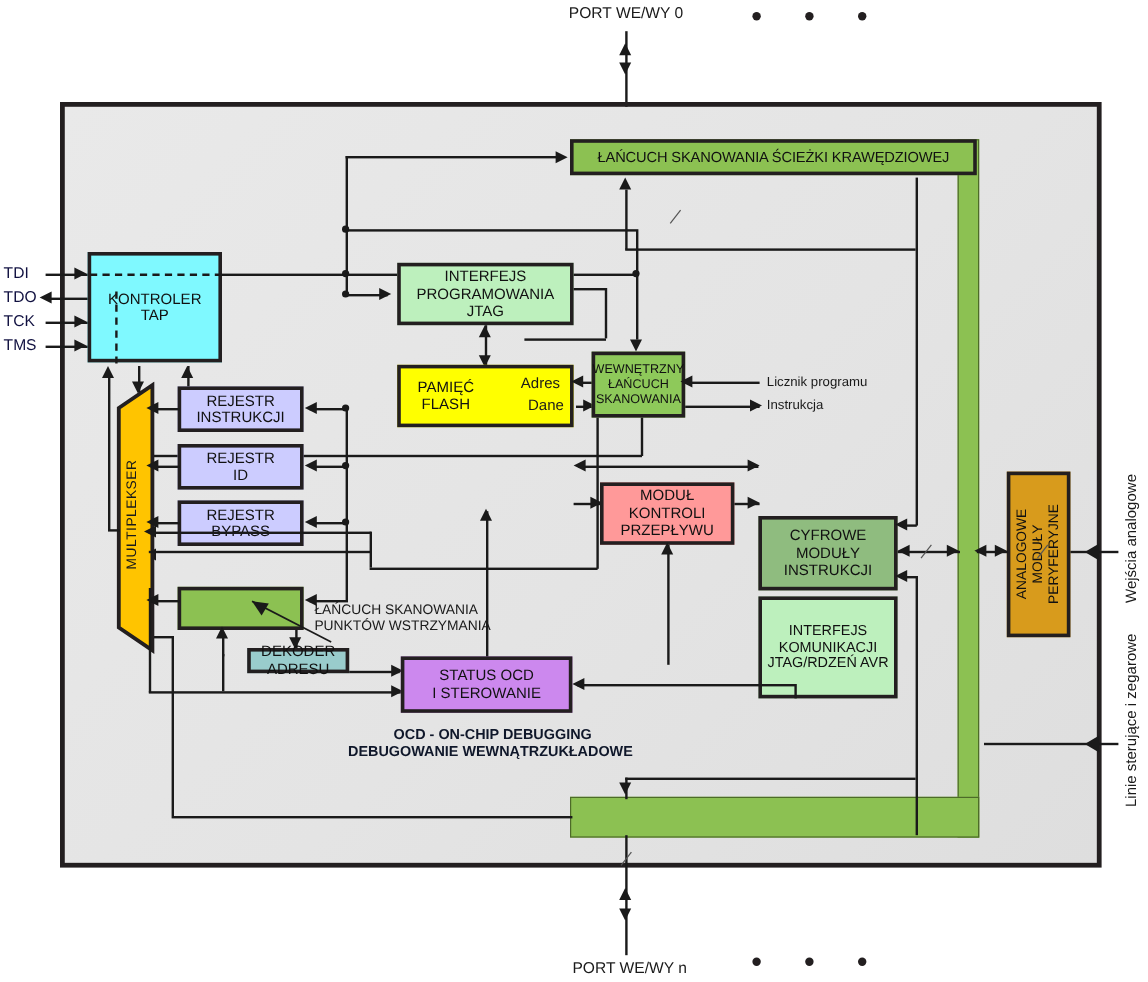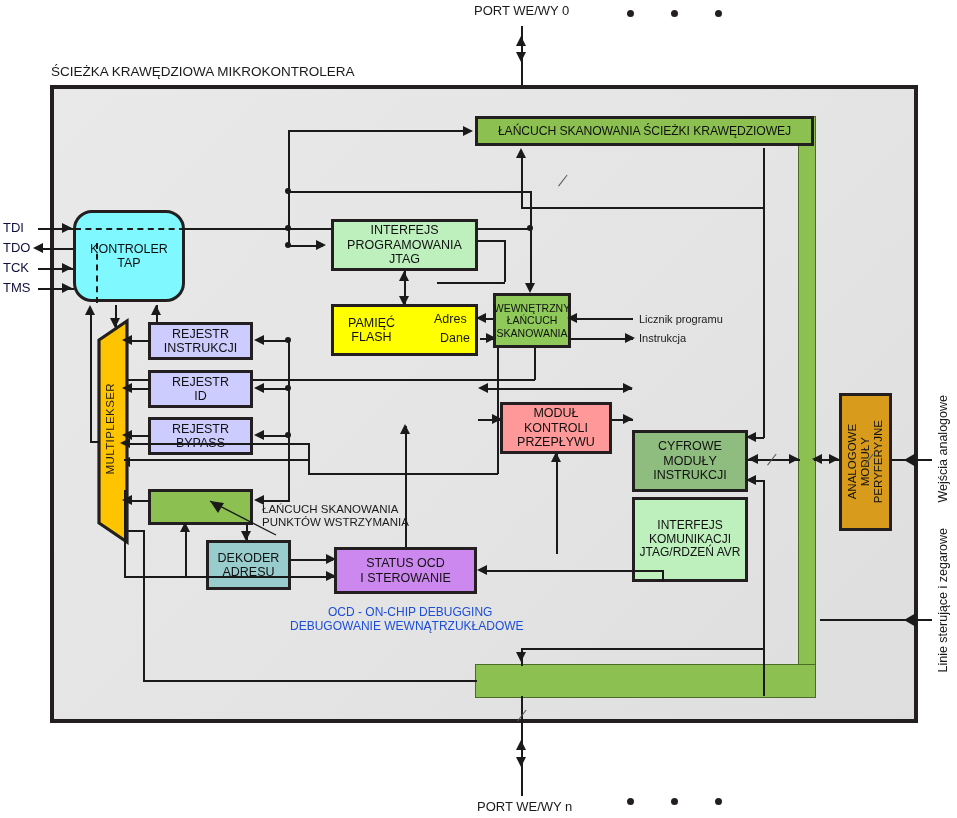--- a/index.html
+++ b/index.html
@@ -1,19 +1,19 @@
 <!DOCTYPE html>
 <html><head>
 <meta charset="utf-8">
 <style>
   html,body{margin:0;padding:0;background:#ffffff;}
   body{font-family:"Liberation Sans", sans-serif;}
   #stage{position:relative;width:957px;height:818px;background:#ffffff;overflow:hidden;}
   .lbl{position:absolute;font-size:13px;color:#1a1a1a;white-space:pre;line-height:1.12;}
-  .lbl.blue{color:#1d4ed8;}
+  .lbl.blue{color:#0f172a;font-weight:bold;}
   .lbl.navy{color:#101040;}
   .box{position:absolute;box-sizing:border-box;border:3px solid #231f20;
        display:flex;align-items:center;justify-content:center;text-align:center;
        font-size:12.5px;color:#111;line-height:1.15;white-space:pre;}
   .chassis{position:absolute;box-sizing:border-box;border:4px solid #231f20;
            background:linear-gradient(135deg,#e9e9e9 0%,#e4e4e4 55%,#dedede 100%);}
   .ln{position:absolute;background:#1a1a1a;}
   .hl{height:1.6px;}
   .vl{width:1.6px;}
   .dot{position:absolute;width:6px;height:6px;border-radius:50%;background:#1a1a1a;}
@@ -38,21 +38,20 @@
   <div class="lbl" style="left:474px;top:4px;font-size:13px;">PORT WE/WY 0</div>
   <div class="bigdot" style="left:627px;top:10px;"></div>
   <div class="bigdot" style="left:671px;top:10px;"></div>
   <div class="bigdot" style="left:715px;top:10px;"></div>
 
   <div class="ln vl" style="left:521px;top:26px;height:100px;"></div>
   <div class="arw ar-u" style="left:516px;top:36px;"></div>
   <div class="arw ar-d" style="left:516px;top:52px;"></div>
   <div class="slash" style="left:515px;top:104px;"></div>
 
-  <div class="lbl" style="left:51px;top:64px;font-size:13.5px;">ŚCIEŻKA KRAWĘDZIOWA MIKROKONTROLERA</div>
 
   <div class="chassis" style="left:50px;top:85px;width:868px;height:638px;"></div>
 
   <div class="greenband" style="left:798px;top:116px;width:16px;height:580px;"></div>
   <div class="greenband" style="left:475px;top:664px;width:339px;height:32px;"></div>
 
   <div class="box" style="left:475px;top:116px;width:339px;height:30px;background:#8cc152;font-size:12.2px;letter-spacing:-0.1px;">
     <span>ŁAŃCUCH SKANOWANIA ŚCIEŻKI KRAWĘDZIOWEJ</span>
   </div>
 
@@ -63,21 +62,21 @@
 
   <div class="ln hl" style="left:38px;top:228px;width:36px;"></div>
   <div class="arw ar-r" style="left:62px;top:223px;"></div>
   <div class="ln hl" style="left:38px;top:248px;width:36px;"></div>
   <div class="arw ar-l" style="left:33px;top:243px;"></div>
   <div class="ln hl" style="left:38px;top:268px;width:36px;"></div>
   <div class="arw ar-r" style="left:62px;top:263px;"></div>
   <div class="ln hl" style="left:38px;top:288px;width:36px;"></div>
   <div class="arw ar-r" style="left:62px;top:283px;"></div>
 
-  <div class="box" style="left:73px;top:210px;width:112px;height:92px;background:#7ff9ff;border-radius:19px;">
+  <div class="box" style="left:73px;top:210px;width:112px;height:92px;background:#7ff9ff;">
     <span>KONTROLER
 TAP</span>
   </div>
   <div class="dash" style="left:75px;top:228px;width:110px;"></div>
   <div class="dashv" style="left:96px;top:243px;height:60px;"></div>
 
   <div class="ln hl" style="left:185px;top:228px;width:345px;"></div>
   <div class="dot" style="left:285px;top:225px;"></div>
   <div class="dot" style="left:527px;top:225px;"></div>
 
@@ -268,21 +267,21 @@
   <svg style="position:absolute;left:200px;top:495px;" width="80" height="45">
     <line x1="76" y1="40" x2="10" y2="6" stroke="#1a1a1a" stroke-width="1.4"></line>
     <polygon points="10,6 24,8 18,18" fill="#1a1a1a"></polygon>
   </svg>
   <div class="lbl" style="left:262px;top:503px;font-size:11.5px;">ŁAŃCUCH SKANOWANIA
 PUNKTÓW WSTRZYMANIA</div>
 
   <div class="ln vl" style="left:246px;top:525px;height:16px;"></div>
   <div class="arw ar-d" style="left:241px;top:531px;"></div>
 
-  <div class="box" style="left:206px;top:540px;width:85px;height:50px;background:#99cccc;">
+  <div class="box" style="left:206px;top:540px;width:85px;height:21px;background:#99cccc;">
     <span>DEKODER
 ADRESU</span>
   </div>
   <div class="ln hl" style="left:291px;top:559px;width:42px;"></div>
   <div class="arw ar-r" style="left:326px;top:554px;"></div>
 
   <div class="ln hl" style="left:124px;top:576px;width:210px;"></div>
   <div class="arw ar-r" style="left:326px;top:571px;"></div>
   <div class="ln vl" style="left:124px;top:490px;height:87px;"></div>
   <div class="ln hl" style="left:185px;top:545px;width:2px;"></div>

